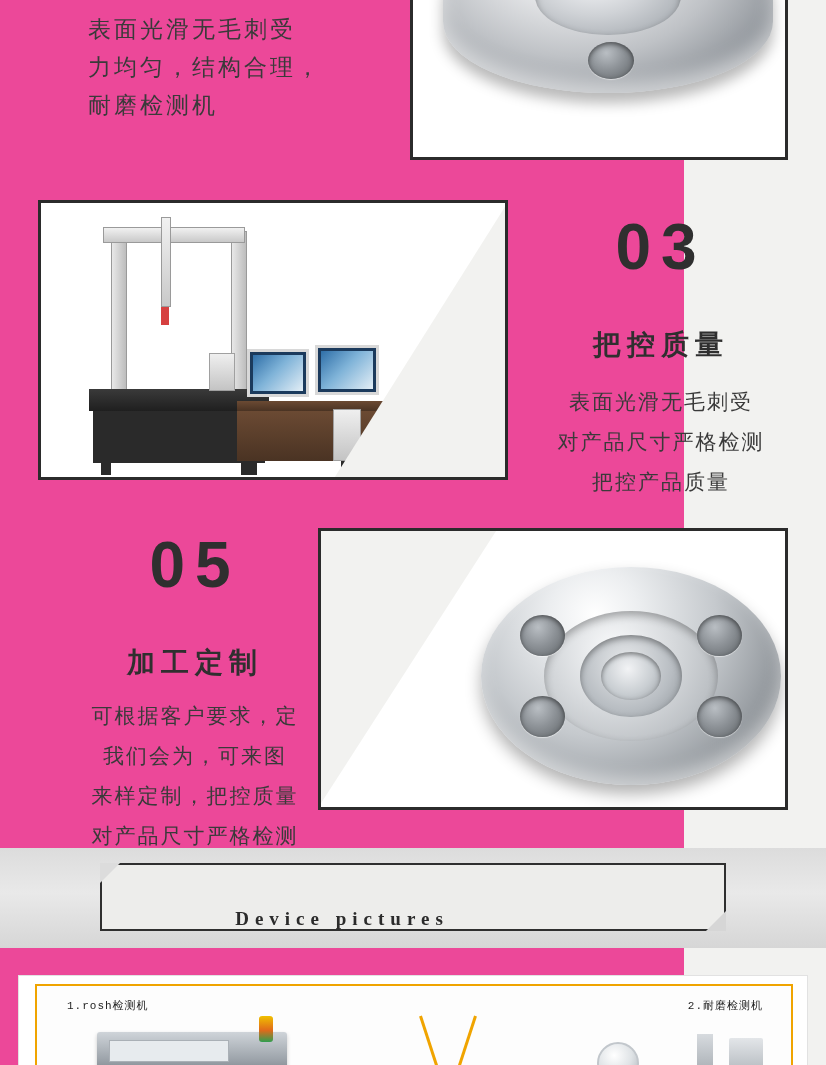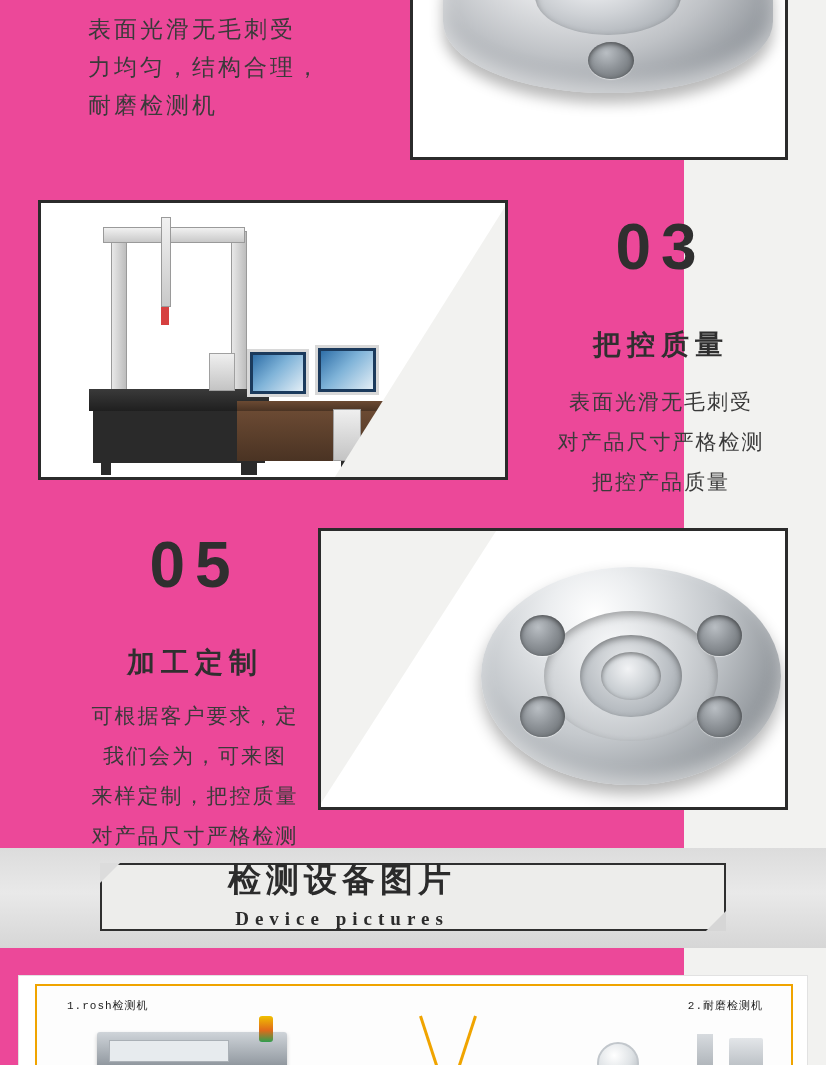--- a/index.html
+++ b/index.html
@@ -459,21 +459,20 @@
       <div class="hole" style="left:72%;top:59%;width:15%;height:19%;"></div>
     </div>
     <div class="notch-l"></div>
   </div>
 
   <div class="band"></div>
   <div class="band-box">
     <div class="corner c-tl"></div>
     <div class="corner c-br"></div>
   </div>
-  <div class="band-title">检测设备图片</div>
   <div class="band-sub">Device pictures</div>
 
   <div class="gallery">
     <div class="gal-inner">
       <div class="machine-left">
         <div class="panel"></div>
         <div class="lamp"></div>
       </div>
       <div class="machine-right-a"></div>
       <div class="machine-right-b"></div>

